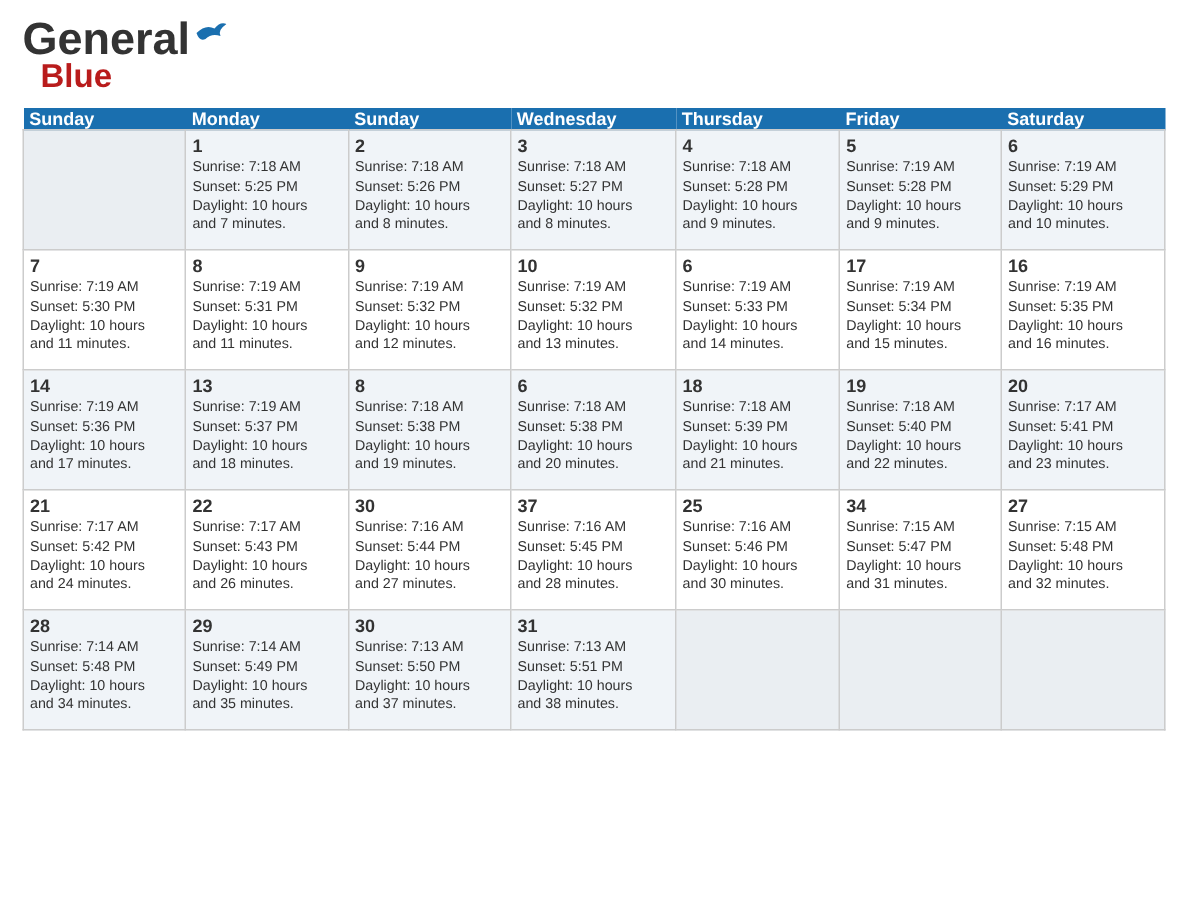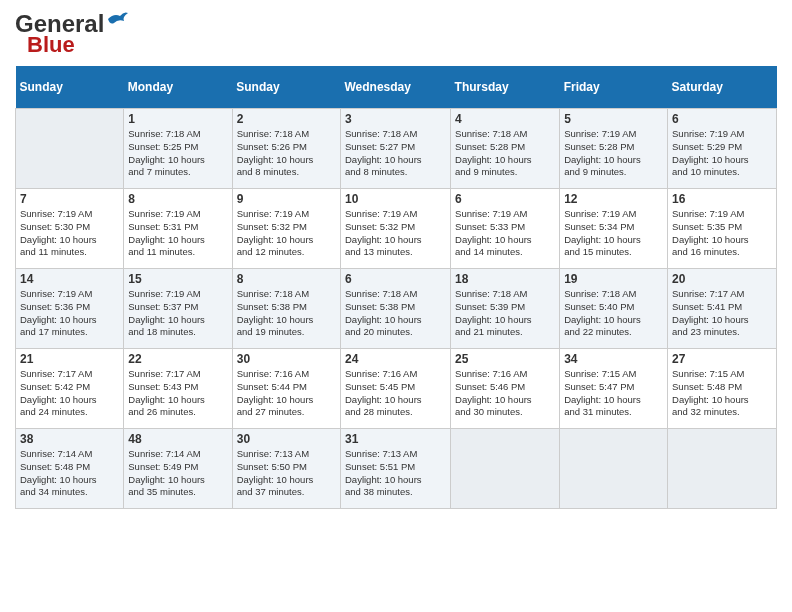--- a/index.html
+++ b/index.html
@@ -38,21 +38,21 @@
       color: #555;
     }
     table {
       width: 100%;
       border-collapse: collapse;
       font-size: 10px;
     }
     thead tr th {
       background-color: #1a6faf;
       color: #fff;
-      padding: 14px 4px;
+      padding: 0 4px;
       text-align: left;
       font-size: 12px;
       font-weight: bold;
     }
     tbody tr td {
       border: 1px solid #ccc;
       vertical-align: top;
       padding: 3px 4px;
       width: 113px;
       height: 80px;
@@ -82,21 +82,21 @@
       font-size: 9.5px;
     }
   </style>
 </head>
 <body>
 
 <div class="container">
   <div class="header">
     <div class="logo">
       <div style="display:flex; align-items:center;">
-        <span style="font-size:24px; font-weight:bold; color:#333;">General</span>
+        <span style="font-size:30px; font-weight:bold; color:#333;">General</span>
         <svg width="22" height="18" viewBox="0 0 22 18" style="margin-left:2px; margin-top:-8px;">
           <path d="M2 8 Q8 2 14 5 Q18 0 22 2 Q16 6 18 10 Q12 8 8 12 Q4 14 2 8Z" fill="#1a6faf"></path>
         </svg>
       </div>
       <span style="font-size:22px; font-weight:bold; color:#b91c1c; margin-top:-6px; margin-left:12px;">Blue</span>
     </div>
     <div class="title-block">
       <div class="month-title"></div>
       <div class="location"></div>
     </div>
@@ -157,35 +157,35 @@
           </td>
           <td>
             <span class="day-number">10</span>
             <div class="day-info">Sunrise: 7:19 AM<br>Sunset: 5:32 PM<br>Daylight: 10 hours<br>and 13 minutes.</div>
           </td>
           <td>
             <span class="day-number">6</span>
             <div class="day-info">Sunrise: 7:19 AM<br>Sunset: 5:33 PM<br>Daylight: 10 hours<br>and 14 minutes.</div>
           </td>
           <td>
-            <span class="day-number">12</span>
+            <span class="day-number">17</span>
             <div class="day-info">Sunrise: 7:19 AM<br>Sunset: 5:34 PM<br>Daylight: 10 hours<br>and 15 minutes.</div>
           </td>
           <td>
             <span class="day-number">16</span>
             <div class="day-info">Sunrise: 7:19 AM<br>Sunset: 5:35 PM<br>Daylight: 10 hours<br>and 16 minutes.</div>
           </td>
         </tr>
         <tr>
           <td>
             <span class="day-number">14</span>
             <div class="day-info">Sunrise: 7:19 AM<br>Sunset: 5:36 PM<br>Daylight: 10 hours<br>and 17 minutes.</div>
           </td>
           <td>
-            <span class="day-number">15</span>
+            <span class="day-number">13</span>
             <div class="day-info">Sunrise: 7:19 AM<br>Sunset: 5:37 PM<br>Daylight: 10 hours<br>and 18 minutes.</div>
           </td>
           <td>
             <span class="day-number">8</span>
             <div class="day-info">Sunrise: 7:18 AM<br>Sunset: 5:38 PM<br>Daylight: 10 hours<br>and 19 minutes.</div>
           </td>
           <td>
             <span class="day-number">6</span>
             <div class="day-info">Sunrise: 7:18 AM<br>Sunset: 5:38 PM<br>Daylight: 10 hours<br>and 20 minutes.</div>
           </td>
@@ -209,43 +209,43 @@
           </td>
           <td>
             <span class="day-number">22</span>
             <div class="day-info">Sunrise: 7:17 AM<br>Sunset: 5:43 PM<br>Daylight: 10 hours<br>and 26 minutes.</div>
           </td>
           <td>
             <span class="day-number">30</span>
             <div class="day-info">Sunrise: 7:16 AM<br>Sunset: 5:44 PM<br>Daylight: 10 hours<br>and 27 minutes.</div>
           </td>
           <td>
-            <span class="day-number">24</span>
+            <span class="day-number">37</span>
             <div class="day-info">Sunrise: 7:16 AM<br>Sunset: 5:45 PM<br>Daylight: 10 hours<br>and 28 minutes.</div>
           </td>
           <td>
             <span class="day-number">25</span>
             <div class="day-info">Sunrise: 7:16 AM<br>Sunset: 5:46 PM<br>Daylight: 10 hours<br>and 30 minutes.</div>
           </td>
           <td>
             <span class="day-number">34</span>
             <div class="day-info">Sunrise: 7:15 AM<br>Sunset: 5:47 PM<br>Daylight: 10 hours<br>and 31 minutes.</div>
           </td>
           <td>
             <span class="day-number">27</span>
             <div class="day-info">Sunrise: 7:15 AM<br>Sunset: 5:48 PM<br>Daylight: 10 hours<br>and 32 minutes.</div>
           </td>
         </tr>
         <tr>
           <td>
-            <span class="day-number">38</span>
+            <span class="day-number">28</span>
             <div class="day-info">Sunrise: 7:14 AM<br>Sunset: 5:48 PM<br>Daylight: 10 hours<br>and 34 minutes.</div>
           </td>
           <td>
-            <span class="day-number">48</span>
+            <span class="day-number">29</span>
             <div class="day-info">Sunrise: 7:14 AM<br>Sunset: 5:49 PM<br>Daylight: 10 hours<br>and 35 minutes.</div>
           </td>
           <td>
             <span class="day-number">30</span>
             <div class="day-info">Sunrise: 7:13 AM<br>Sunset: 5:50 PM<br>Daylight: 10 hours<br>and 37 minutes.</div>
           </td>
           <td>
             <span class="day-number">31</span>
             <div class="day-info">Sunrise: 7:13 AM<br>Sunset: 5:51 PM<br>Daylight: 10 hours<br>and 38 minutes.</div>
           </td>

